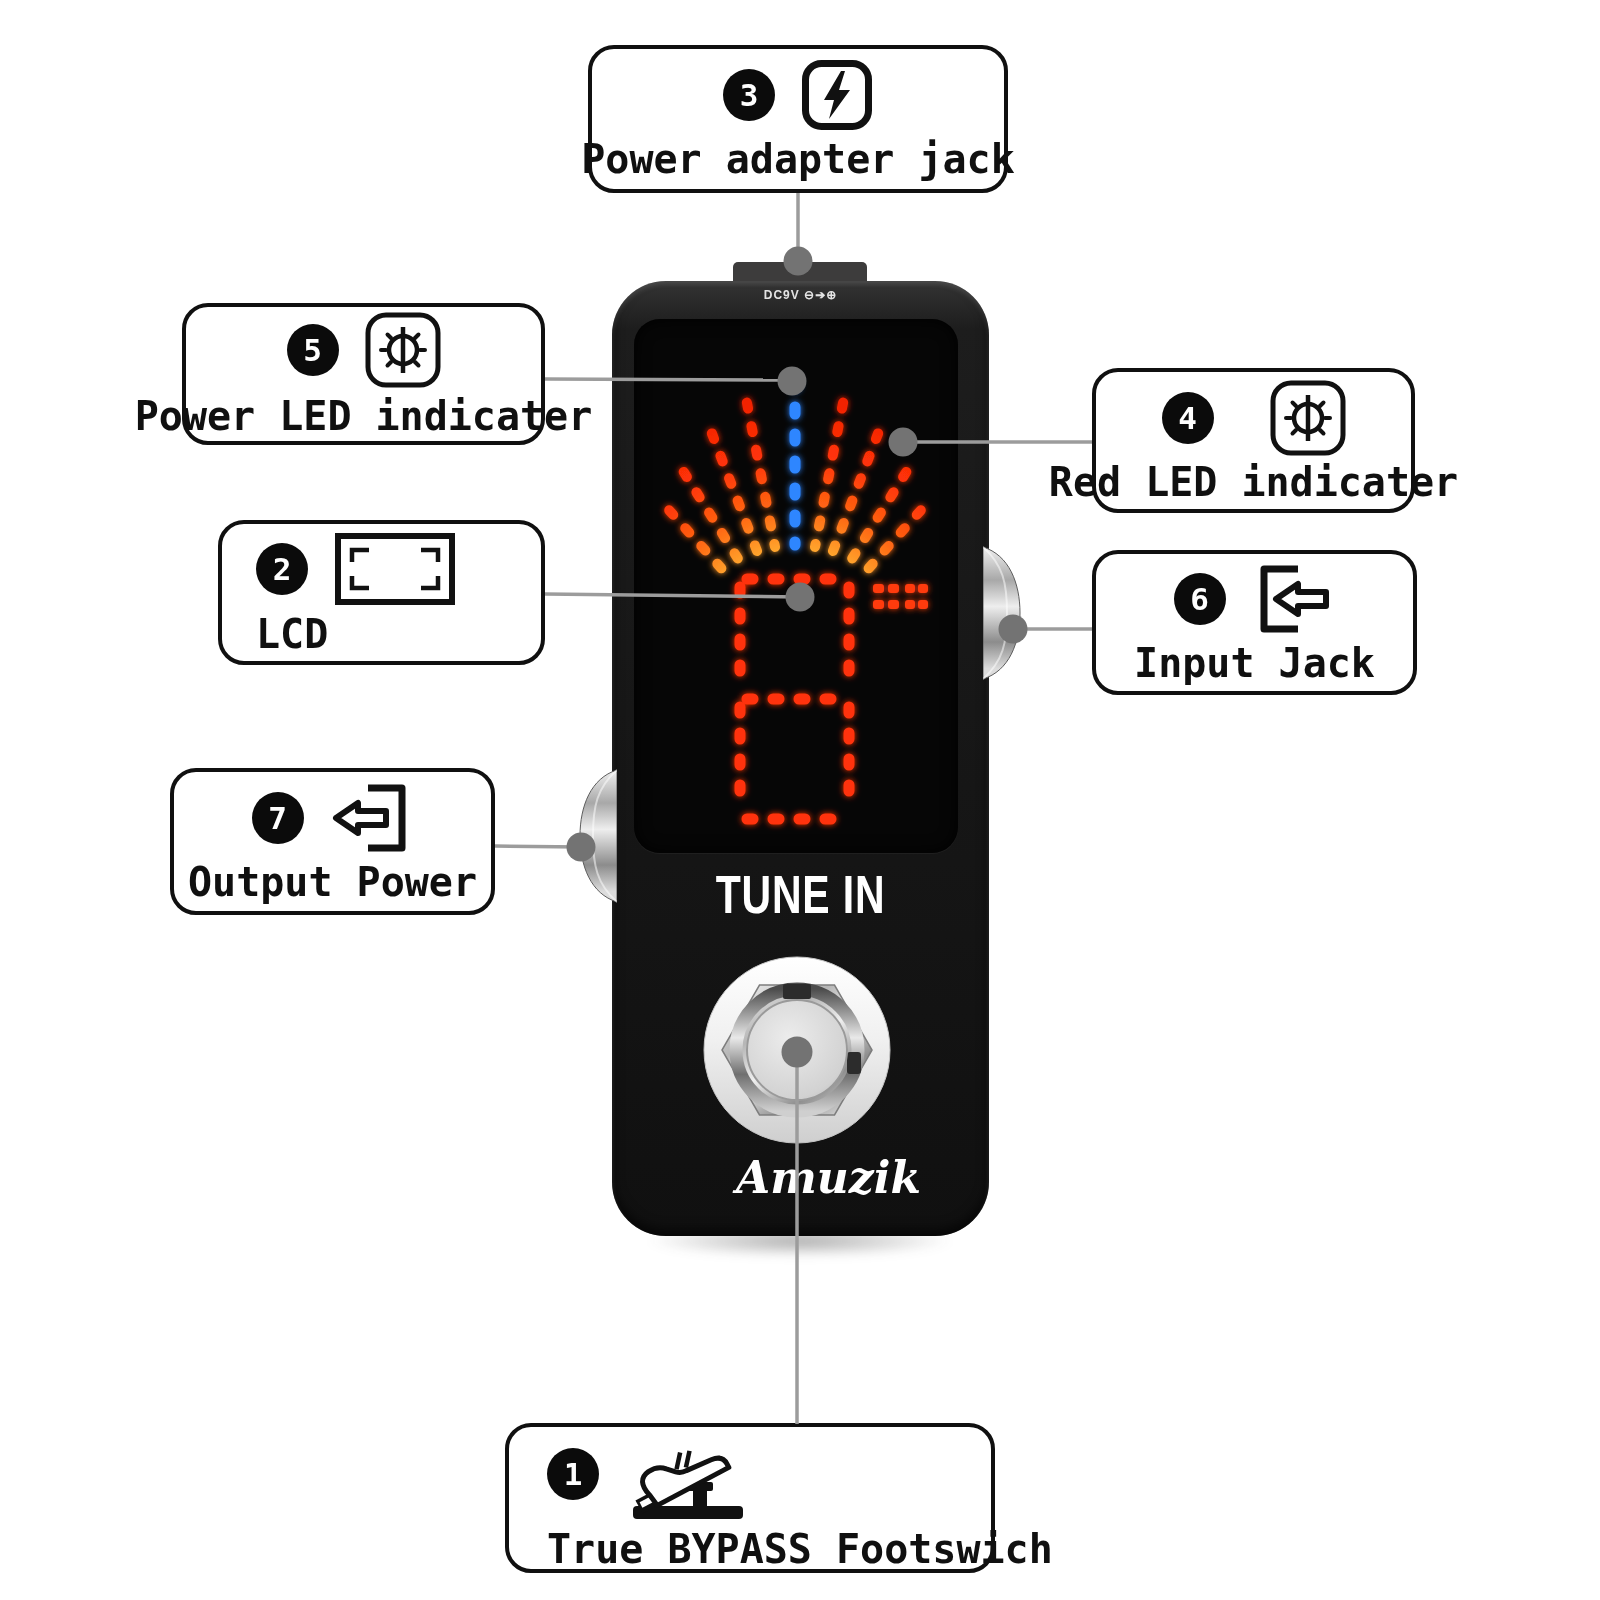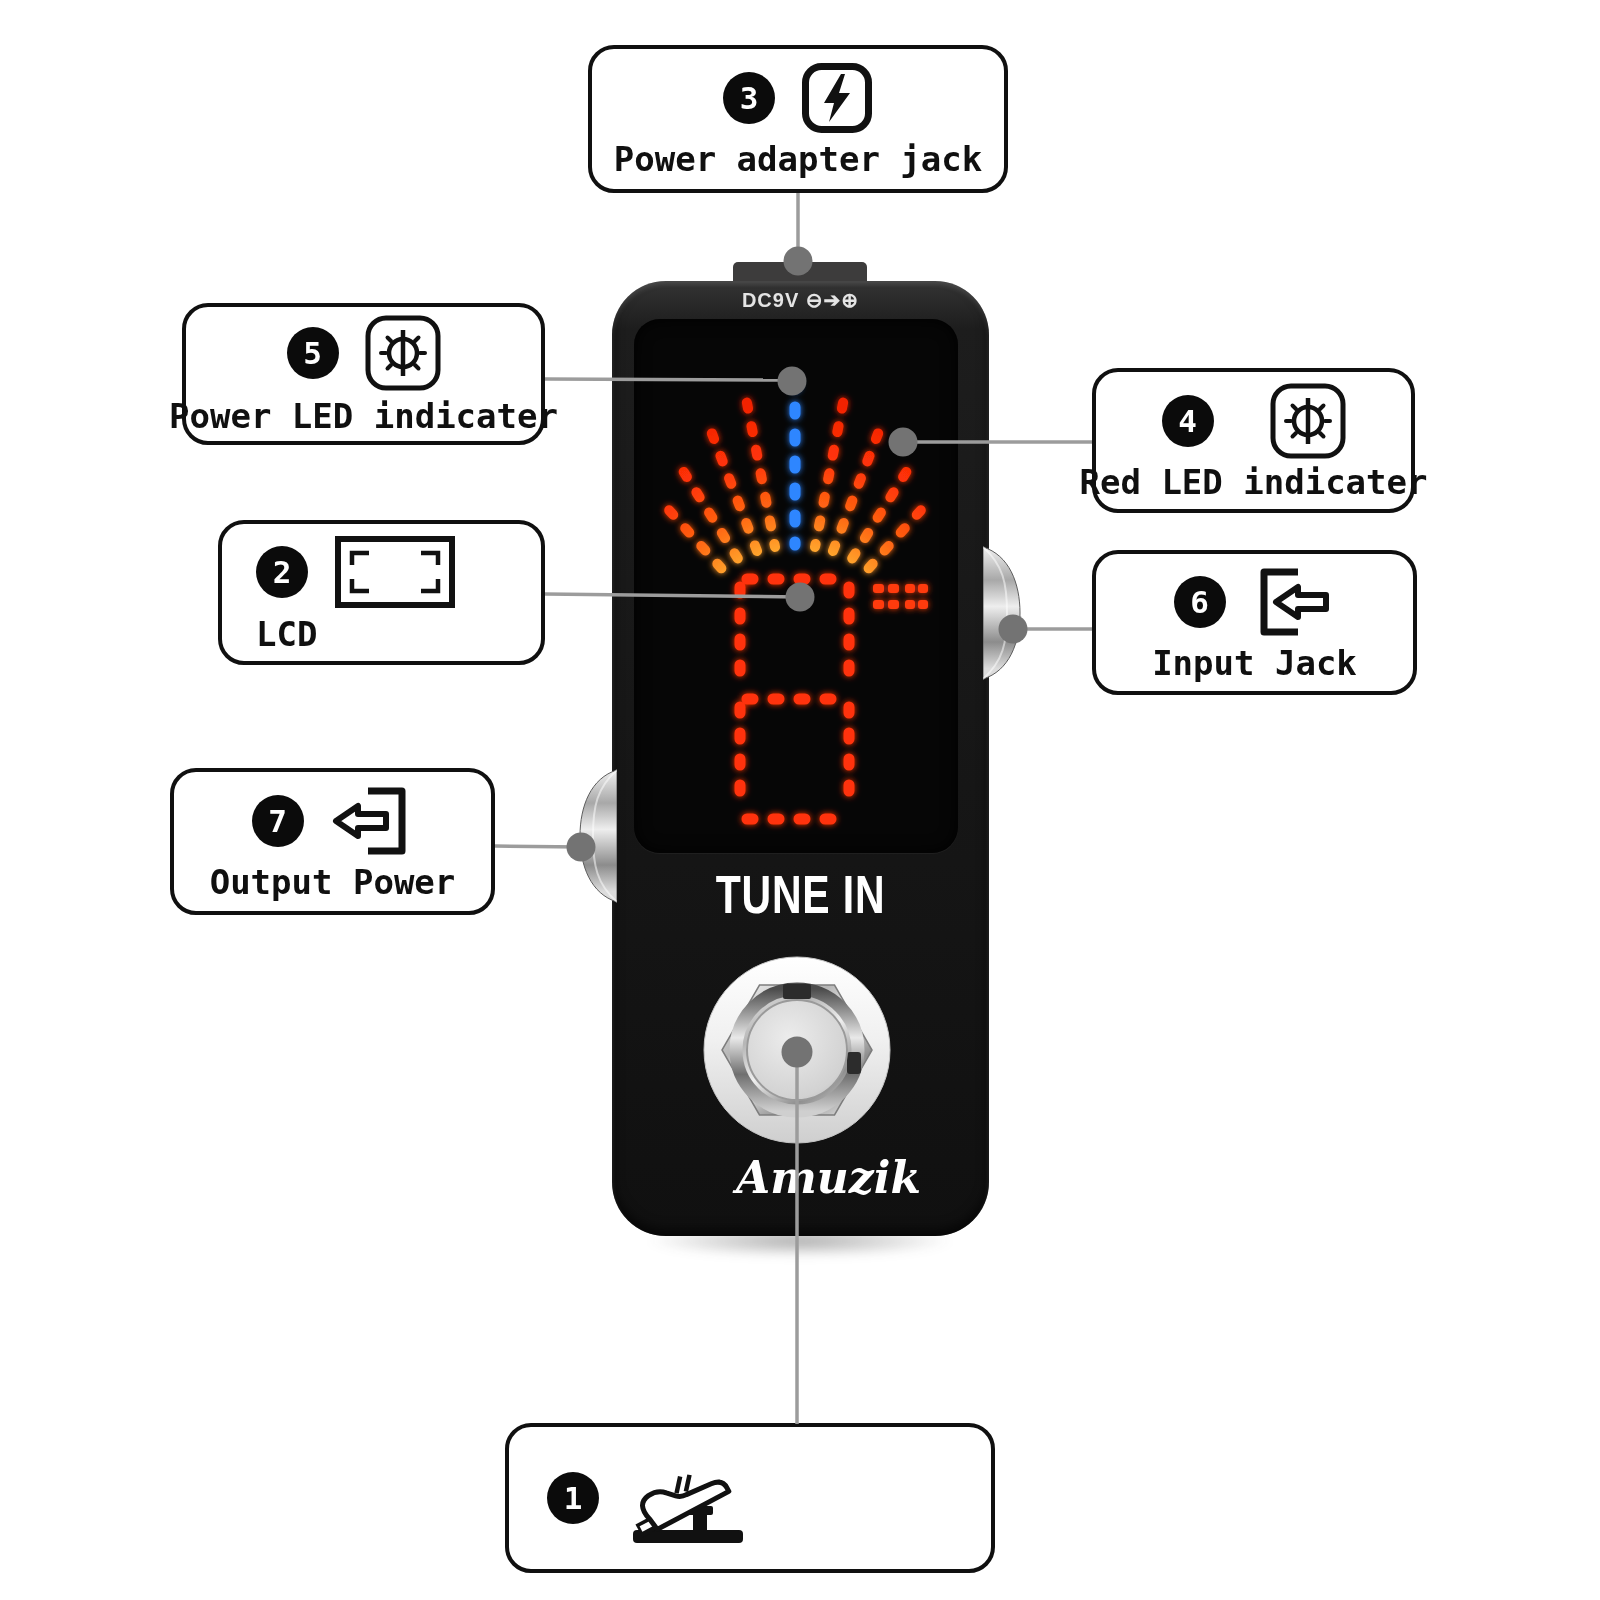--- a/index.html
+++ b/index.html
@@ -4,21 +4,21 @@
 <style>
   html,body{margin:0;padding:0;background:#fff;}
   .canvas{position:relative;width:1600px;height:1600px;background:#ffffff;overflow:hidden;
           font-family:"DejaVu Sans Mono",monospace;}
 
   
   .callout{position:absolute;background:#fff;border:4px solid #101010;border-radius:26px;
            box-sizing:border-box;display:flex;flex-direction:column;justify-content:center;
            align-items:center;gap:8px;z-index:40;}
   .callout .row{display:flex;align-items:center;gap:26px;}
-  .callout .label{font-family:"DejaVu Sans Mono",monospace;font-weight:700;font-size:34px;
+  .callout .label{font-family:"DejaVu Sans Mono",monospace;font-weight:700;font-size:40px;
                   color:#101010;white-space:nowrap;line-height:1;}
   .badge{width:52px;height:52px;border-radius:50%;background:#0b0b0b;color:#fff;display:flex;
          align-items:center;justify-content:center;font-family:"DejaVu Sans Mono",monospace;
          font-weight:700;font-size:31px;flex:0 0 auto;}
   .c-power {left:588px;top:45px;width:420px;height:148px;}
   .c-blue  {left:182px;top:303px;width:363px;height:142px;}
   .c-red   {left:1092px;top:368px;width:323px;height:145px;gap:6px;}
   .c-red .row{gap:56px;}
   .c-lcd   {left:218px;top:520px;width:327px;height:145px;align-items:flex-start;padding-left:34px;}
   .c-input {left:1092px;top:550px;width:325px;height:145px;}
@@ -30,21 +30,21 @@
   .pedal{position:absolute;left:612px;top:281px;width:377px;height:955px;border-radius:54px;
          background:linear-gradient(180deg,#343434 0%,#1d1d1d 5%,#171717 45%,#101010 100%);
          box-shadow:inset 0 3px 5px rgba(255,255,255,.14), inset 0 -6px 12px rgba(0,0,0,.65);
          z-index:10;}
   .pedal-shadow{position:absolute;left:640px;top:1224px;width:320px;height:34px;border-radius:50%;
          background:radial-gradient(ellipse at center, rgba(40,40,40,.38) 0%, rgba(0,0,0,0) 68%);
          filter:blur(5px);z-index:5;}
   .power-block{position:absolute;left:733px;top:262px;width:134px;height:22px;background:#3d3c3c;
          border-radius:5px 5px 0 0;z-index:9;}
   .dc-label{position:absolute;left:612px;top:288px;width:377px;text-align:center;z-index:12;
-         font-family:"Liberation Sans",sans-serif;font-size:20px;font-weight:600;color:#e4e4e4;
+         font-family:"Liberation Sans",sans-serif;font-size:12px;font-weight:600;color:#e4e4e4;
          letter-spacing:1px;}
   .screen{position:absolute;left:634px;top:319px;width:324px;height:534px;background:#060606;
          border-radius:26px;z-index:11;box-shadow:inset 0 0 16px #000, 0 1px 1px rgba(255,255,255,.05);}
   .tune-in{position:absolute;left:612px;top:870px;width:377px;text-align:center;z-index:12;
          font-family:"Liberation Sans",sans-serif;font-weight:900;font-size:50px;color:#ffffff;
          transform:scale(.82,1.08);letter-spacing:1px;line-height:1;}
   .logo{position:absolute;left:612px;top:1156px;width:433px;text-align:center;z-index:12;
          font-family:"DejaVu Serif",serif;font-style:italic;font-weight:700;font-size:44px;
          color:#ffffff;line-height:1;}
   .footswitch{position:absolute;left:697px;top:950px;z-index:12;}
@@ -283,20 +283,21 @@
         <rect x="68" y="62" width="14" height="19" fill="#111"></rect>
         <rect x="62" y="55" width="26" height="9" rx="2" fill="#111"></rect>
         <line x1="14" y1="80" x2="98" y2="35" stroke="#111" stroke-width="15"></line>
         <line x1="16" y1="78" x2="96" y2="36" stroke="#fff" stroke-width="6"></line>
         <g transform="translate(14,-6) rotate(-28 45 60)">
           <path d="M8 56 q-5 -19 10 -21 q11 -1 17 6 l7 7 q4 4 10 4 l27 2 q12 1 12 11 v4 H10 Z" fill="#fff" stroke="#111" stroke-width="5" stroke-linejoin="round"></path>
           <path d="M44 46 l11 -13 M53 49 l11 -13" stroke="#111" stroke-width="4.5"></path>
         </g>
       </svg>
     </div>
+    <div class="label">True BYPASS Footswich</div>
   </div>
 
   <svg class="overlay" width="1600" height="1600" viewBox="0 0 1600 1600">
     <g stroke="#9c9c9c" stroke-width="3.5">
       <line x1="798" y1="193" x2="798" y2="261"></line>
       <line x1="545" y1="379" x2="792" y2="380"></line>
       <line x1="903" y1="442" x2="1092" y2="442"></line>
       <line x1="545" y1="594" x2="800" y2="597"></line>
       <line x1="1013" y1="629" x2="1092" y2="629"></line>
       <line x1="495" y1="846" x2="581" y2="847"></line>

